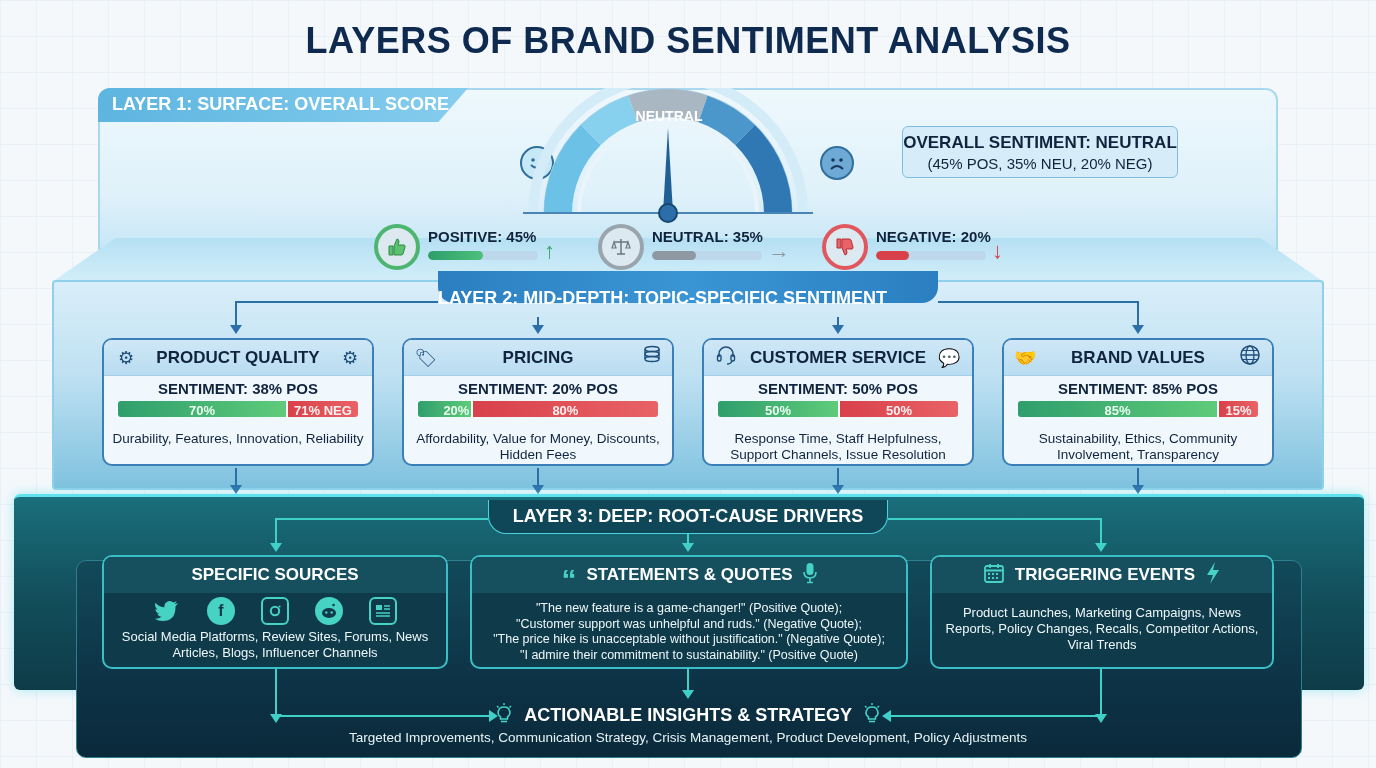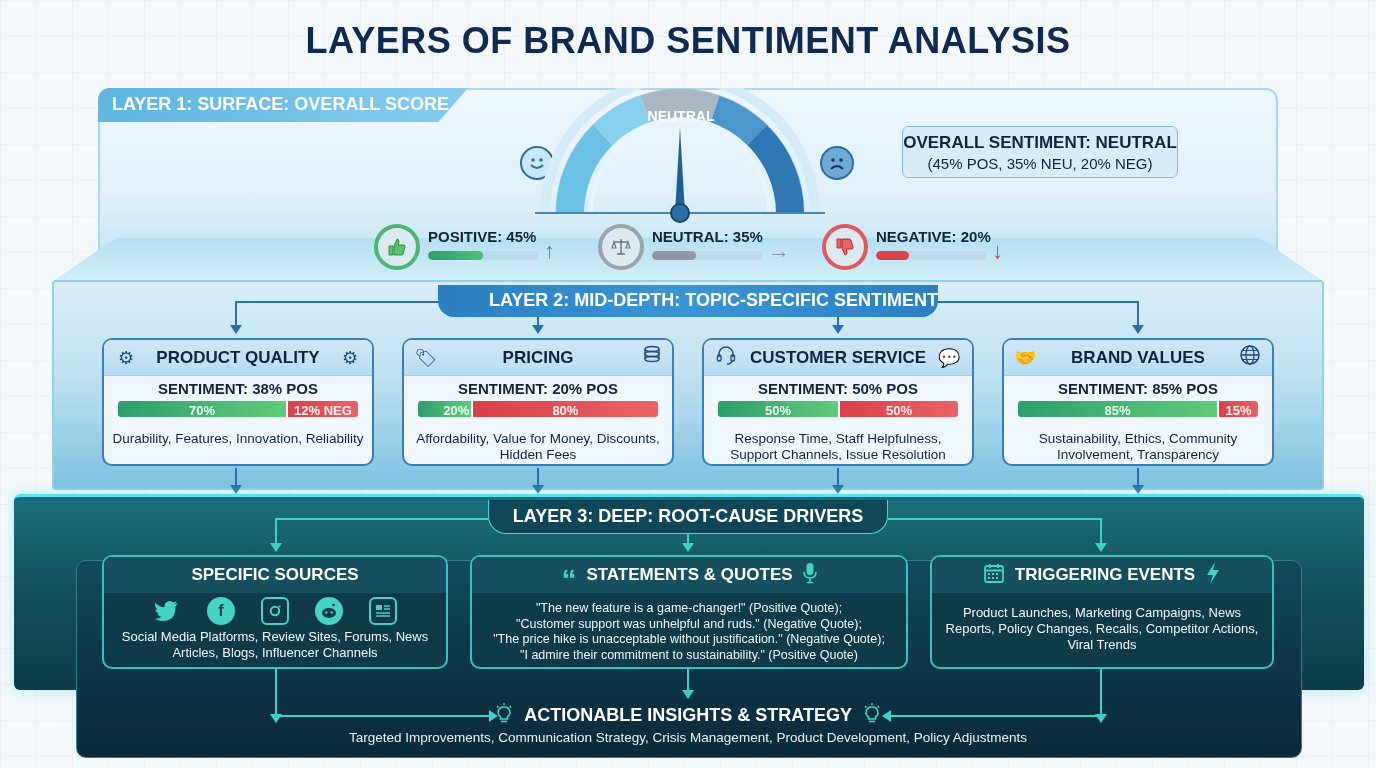--- a/index.html
+++ b/index.html
@@ -30,21 +30,21 @@
     background: linear-gradient(180deg, #eef8fd 0%, #dff1fa 60%, #bfe3f4 100%);
   }
   .layer1-tab {
     position: absolute; left: 98px; top: 88px; width: 370px; height: 34px;
     background: linear-gradient(90deg, #5db5e0, #86cdee);
     border-top-left-radius: 12px; border-bottom-right-radius: 18px;
     clip-path: polygon(0 0, 100% 0, 92% 100%, 0 100%);
     color: #fff; font-weight: 700; font-size: 18px;
     padding: 6px 14px;
   }
-  .gauge-wrap { position: absolute; left: 525px; top: 88px; width: 310px; height: 140px; }
+  .gauge-wrap { position: absolute; left: 513px; top: 88px; width: 310px; height: 140px; }
   .face {
     position: absolute; width: 34px; height: 34px; border-radius: 50%;
     border: 2px solid #2f6f9a; display: flex; align-items: center; justify-content: center;
     font-size: 24px; color: #2f6f9a;
   }
   .face-happy { left: 520px; top: 146px; background: #c7e8f7; }
   .face-sad { left: 820px; top: 146px; background: #6fa9d6; }
   .overall-box {
     position: absolute; left: 902px; top: 126px; width: 276px; height: 52px;
     border: 1.5px solid #7fbde0; border-radius: 6px;
@@ -71,24 +71,24 @@
     border: 2px solid #8fd0ea;
     background: linear-gradient(180deg, #d9eef9 0%, #bfe1f2 45%, #7fc2df 100%);
     border-radius: 4px;
   }
   .layer2-top {
     position: absolute; left: 52px; top: 238px; width: 1272px; height: 44px;
     background: linear-gradient(180deg, #b4e0f3, #d3eefa);
     clip-path: polygon(5% 0, 95% 0, 100% 100%, 0 100%);
   }
   .layer2-header {
-    position: absolute; left: 438px; top: 285px; width: 500px; height: 32px;
+    position: absolute; left: 438px; top: 271px; width: 500px; height: 32px;
     background: linear-gradient(90deg, #2b7fc1, #3a95d4, #2b7fc1);
     border-radius: 0 0 16px 16px; color: #fff; font-weight: 700; font-size: 18px;
-    text-align: right; padding-top: 5px;
+    text-align: left; padding-top: 17px;
   }
   .topic-card {
     position: absolute; top: 338px; width: 272px; height: 128px;
     border: 2px solid #3b7fb8; border-radius: 10px;
     background: #f1f8fd; overflow: hidden;
   }
   .topic-card .tc-head {
     height: 36px; background: linear-gradient(180deg, #cfe7f6, #b8dcf1);
     display: flex; align-items: center; justify-content: space-between; padding: 0 10px;
     border-bottom: 1px solid #a6cde6;
@@ -273,21 +273,21 @@
 
 <div class="topic-card" style="left:102px;">
   <div class="tc-head">
     <span class="tc-icon">⚙</span>
     <span class="tc-title">PRODUCT QUALITY</span>
     <span class="tc-icon">⚙</span>
   </div>
   <div class="tc-sent">SENTIMENT: 38% POS</div>
   <div class="tc-bar">
     <div class="tc-pos" style="width:70%;">70%</div>
-    <div class="tc-neg" style="width:30%;">12% NEG</div>
+    <div class="tc-neg" style="width:30%;">71% NEG</div>
   </div>
   <div class="tc-desc">Durability, Features, Innovation, Reliability</div>
 </div>
 
 <div class="topic-card" style="left:402px;">
   <div class="tc-head">
     <span class="tc-icon">🏷</span>
     <span class="tc-title">PRICING</span>
     <span class="tc-icon">
       <svg width="22" height="20" viewBox="0 0 22 20">

